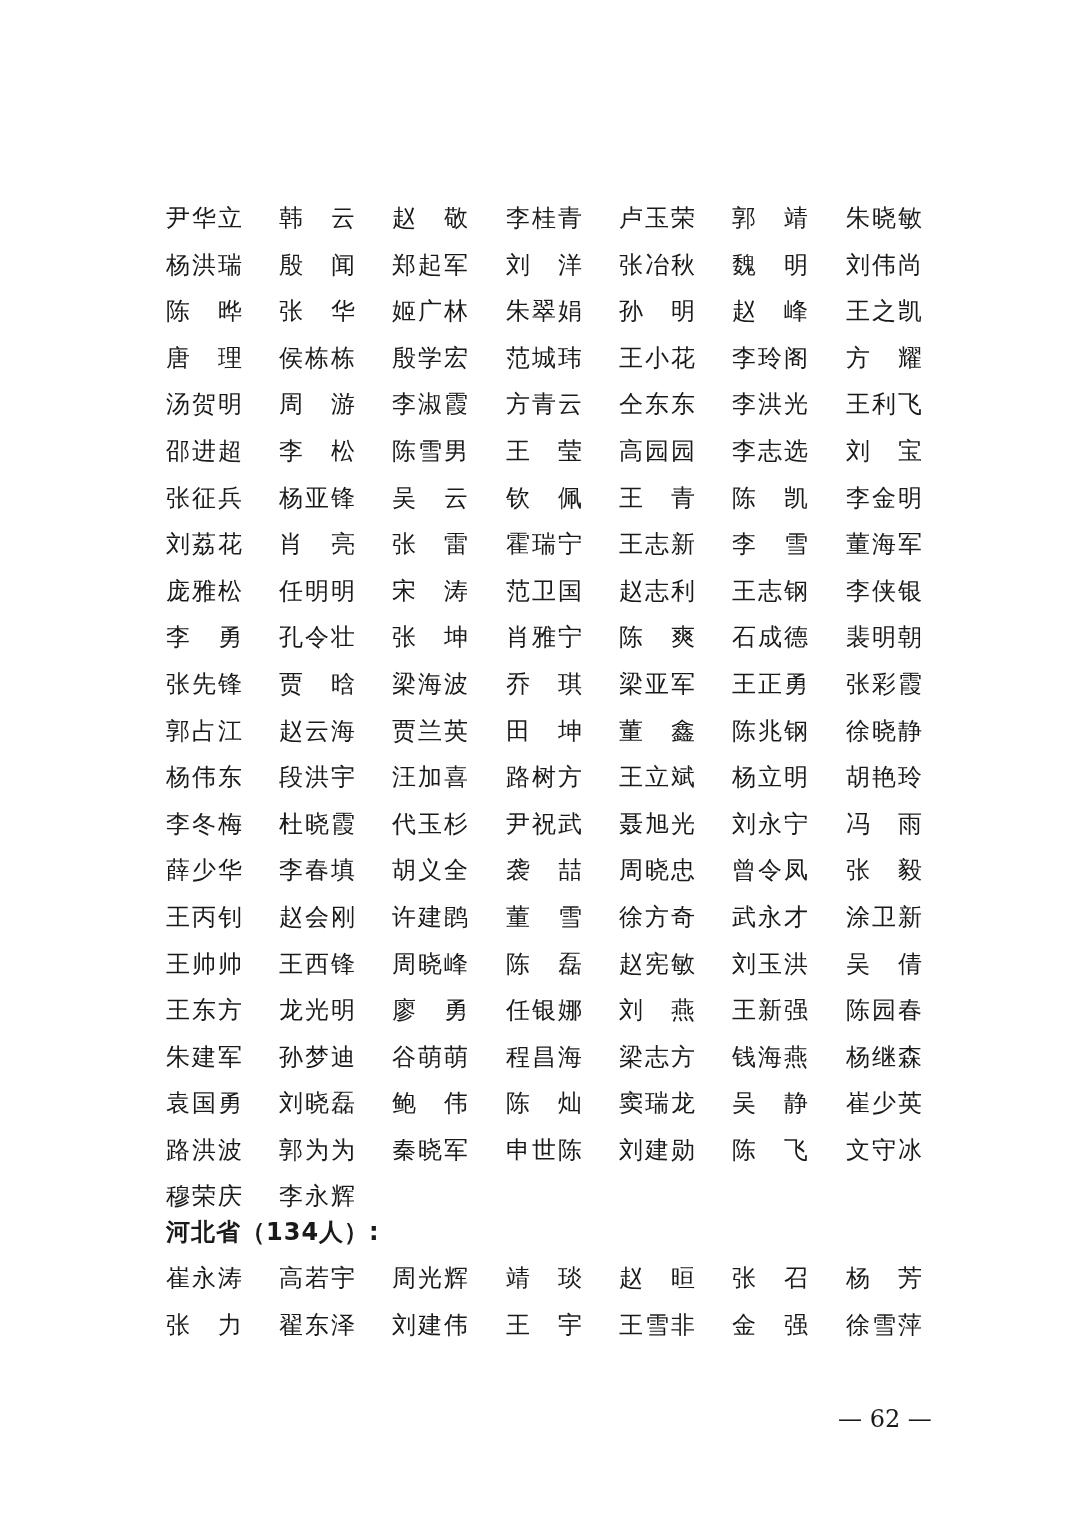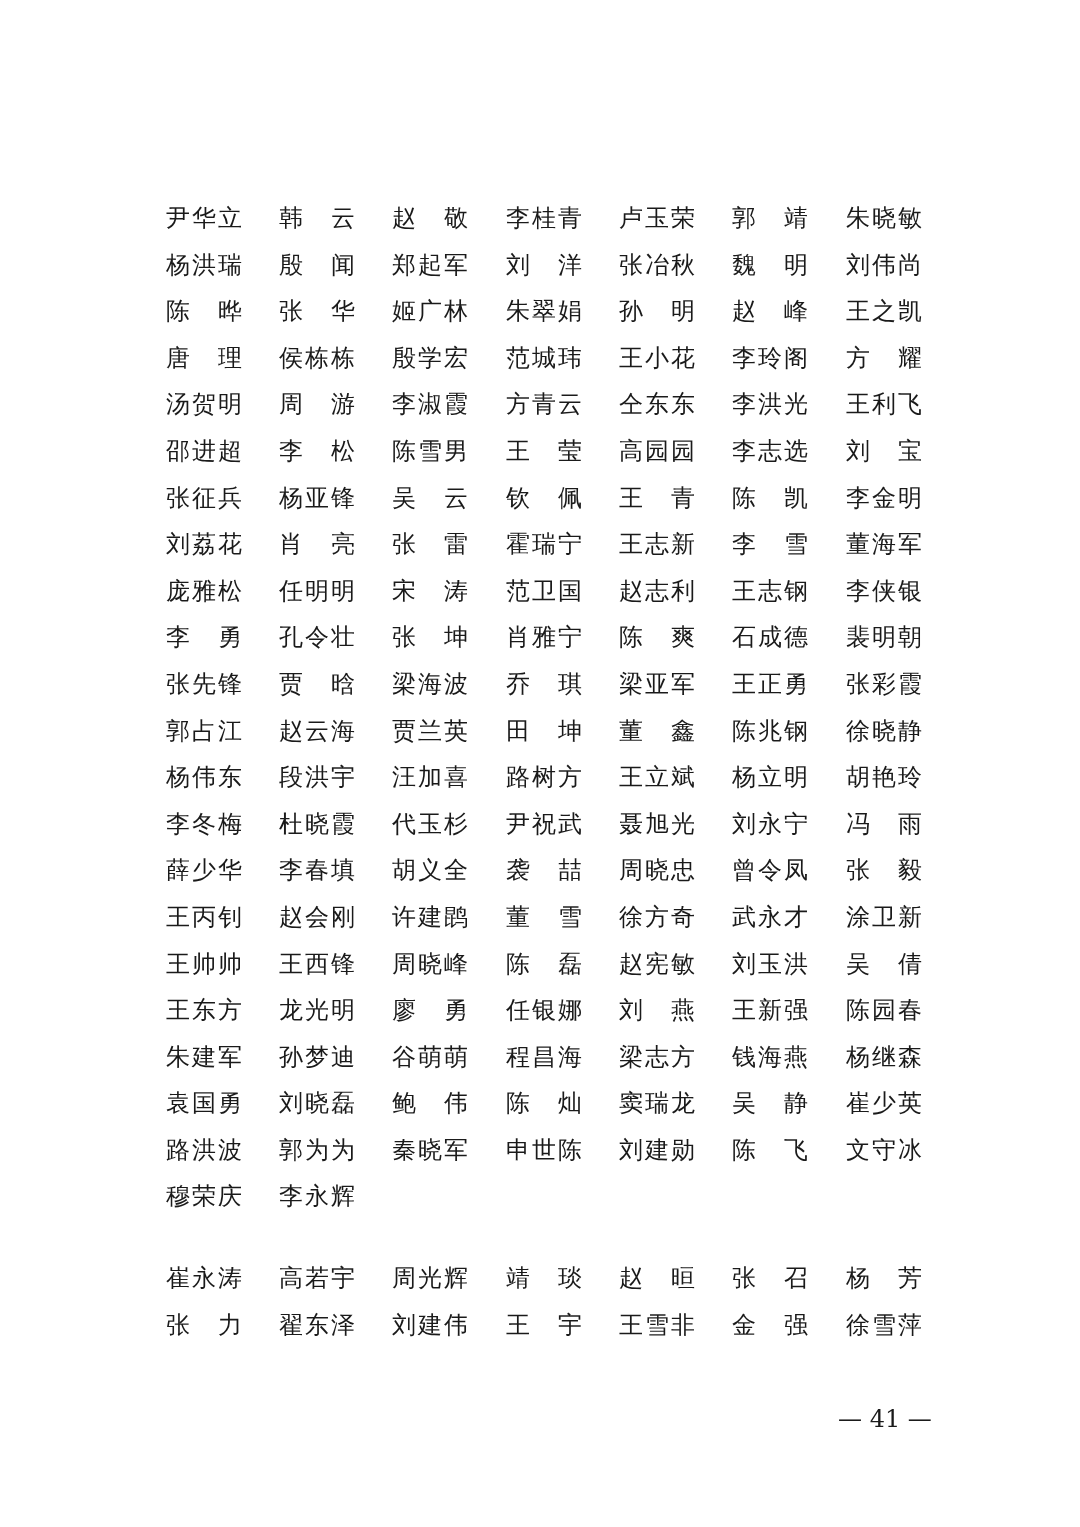--- a/index.html
+++ b/index.html
@@ -760,20 +760,21 @@
           <span>荣</span>
           <span>庆</span>
         </div>
         <div class="cell" style="left: 113px; justify-content: space-between;">
           <span>李</span>
           <span>永</span>
           <span>辉</span>
         </div>
       </div>
     </div>
+  <div class="section-title">河北省（134人）:</div>
   <div class="grid" id="grid-b" style="top:1263px;">
       <div class="row">
         <div class="cell" style="left: 0px; justify-content: space-between;">
           <span>崔</span>
           <span>永</span>
           <span>涛</span>
         </div>
         <div class="cell" style="left: 113px; justify-content: space-between;">
           <span>高</span>
           <span>若</span>
@@ -829,14 +830,14 @@
           <span>金</span>
           <span>强</span>
         </div>
         <div class="cell" style="left: 680px; justify-content: space-between;">
           <span>徐</span>
           <span>雪</span>
           <span>萍</span>
         </div>
       </div>
     </div>
-  <div class="footer">— 41 —</div>
+  <div class="footer">— 62 —</div>
 </div>
 
 </body></html>

